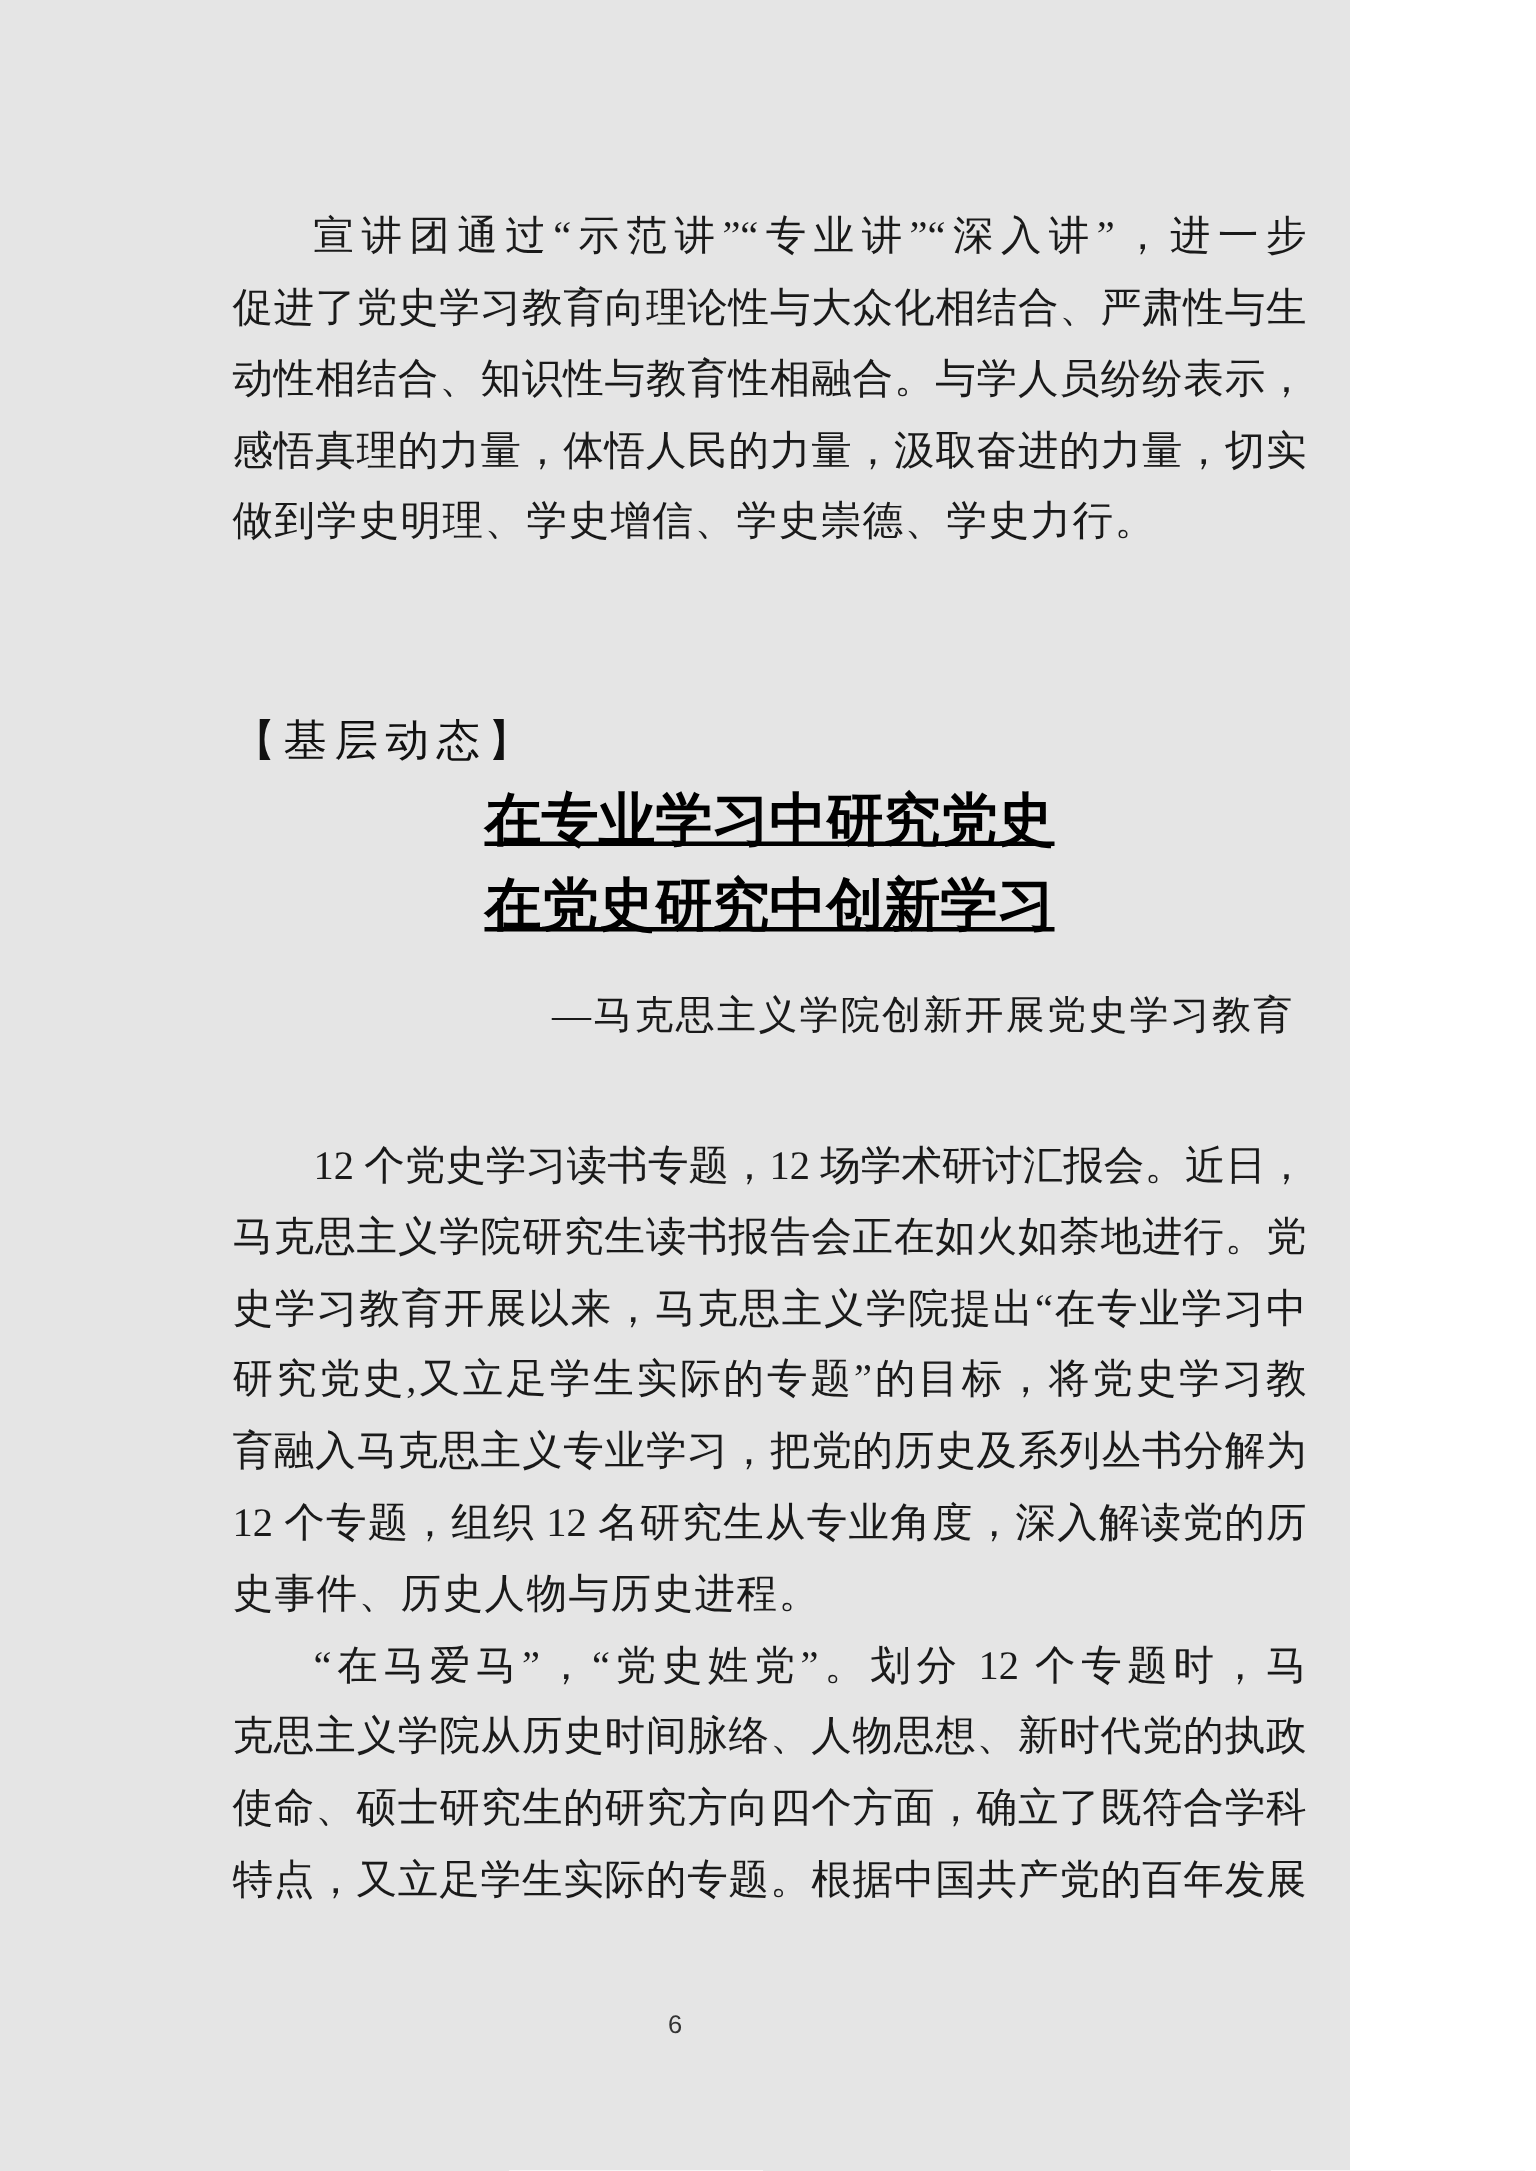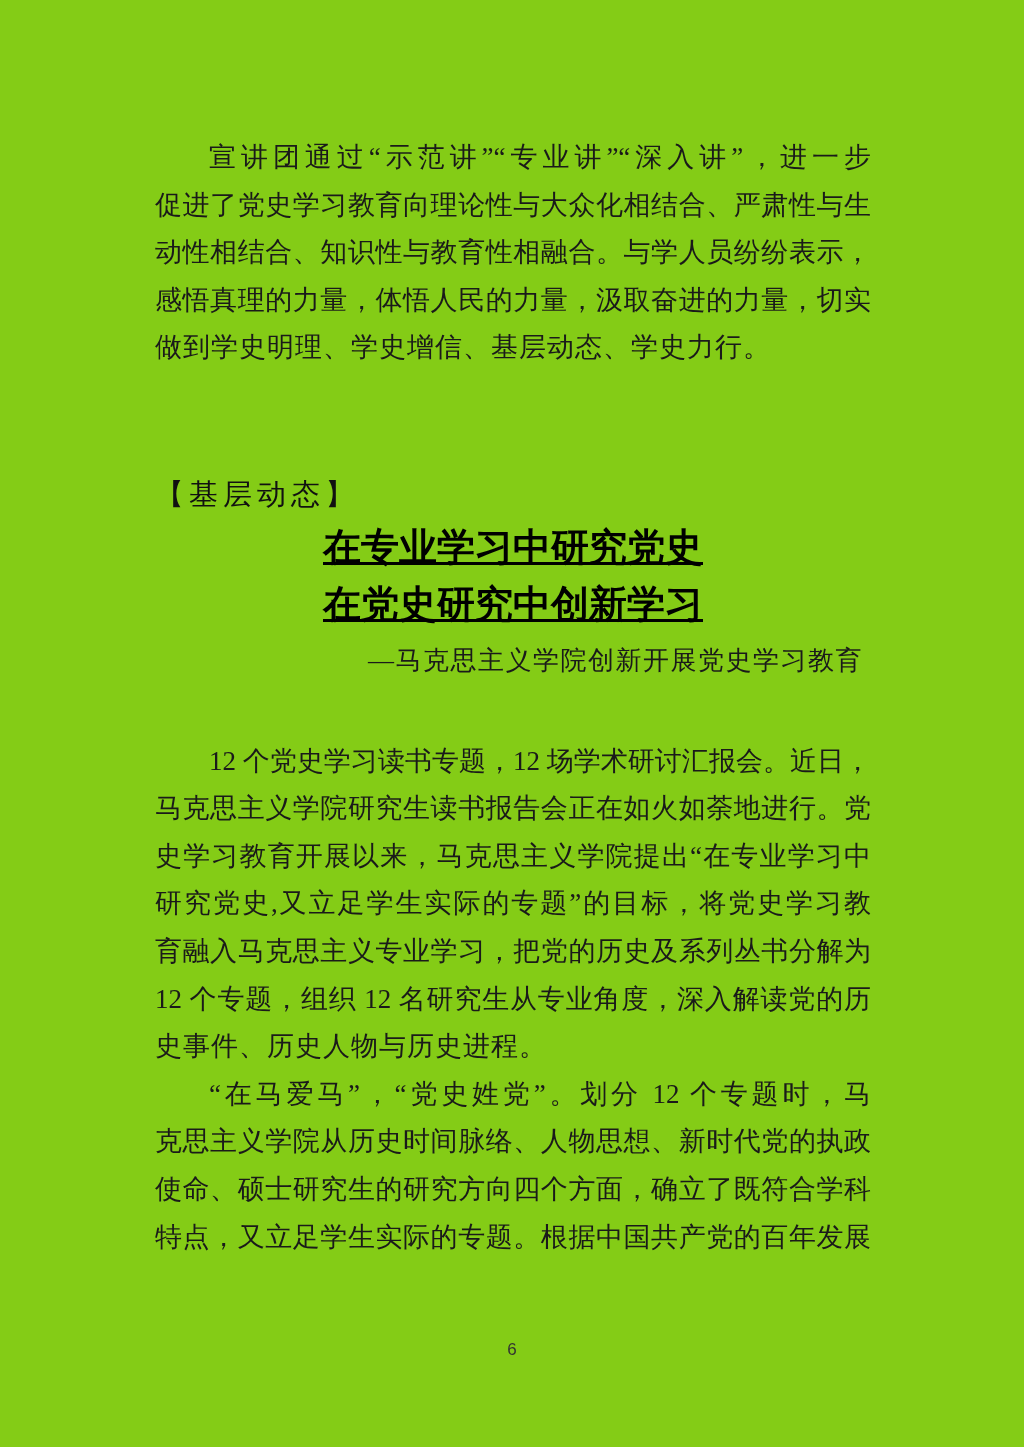--- a/index.html
+++ b/index.html
@@ -2,23 +2,23 @@
 <html><head>
 <meta charset="utf-8">
 <style>
   html, body {
     margin: 0;
     padding: 0;
     background: #ffffff;
   }
   .page {
     position: relative;
-    width: 1024px;
+    width: 900px;
     height: 1447px;
-    background: #84cc16;
+    background: #e5e5e5;
     overflow: hidden;
     font-family: "Liberation Serif", "DejaVu Serif", serif;
     color: #1a1a1a;
   }
   .content {
     position: absolute;
     left: 155px;
     top: 134px;
     width: 716px;
   }
@@ -54,21 +54,21 @@
     color: #000000;
     text-align: center;
   }
   .title-line {
     font-size: 38px;
     line-height: 57px;
     font-weight: bold;
     text-decoration: underline;
   }
   .subtitle {
-    margin-top: 8px;
+    margin-top: 24px;
     font-size: 26px;
     line-height: 40px;
     letter-spacing: 1.5px;
     text-align: right;
     padding-right: 8px;
     color: #1a1a1a;
   }
   .para-body {
     margin-top: 57px;
   }
@@ -87,21 +87,21 @@
 <body>
 
 <div class="page">
   <div class="content">
 
     <div class="para">
       <div class="line first">宣讲团通过“示范讲”“专业讲”“深入讲”，进一步</div>
       <div class="line">促进了党史学习教育向理论性与大众化相结合、严肃性与生</div>
       <div class="line">动性相结合、知识性与教育性相融合。与学人员纷纷表示，</div>
       <div class="line">感悟真理的力量，体悟人民的力量，汲取奋进的力量，切实</div>
-      <div class="line last">做到学史明理、学史增信、基层动态、学史力行。</div>
+      <div class="line last">做到学史明理、学史增信、学史崇德、学史力行。</div>
     </div>
 
     <div class="section-header">【基层动态】</div>
 
     <div class="title-block">
       <div class="title-line">在专业学习中研究党史</div>
       <div class="title-line">在党史研究中创新学习</div>
     </div>
 
     <div class="subtitle">—马克思主义学院创新开展党史学习教育</div>

